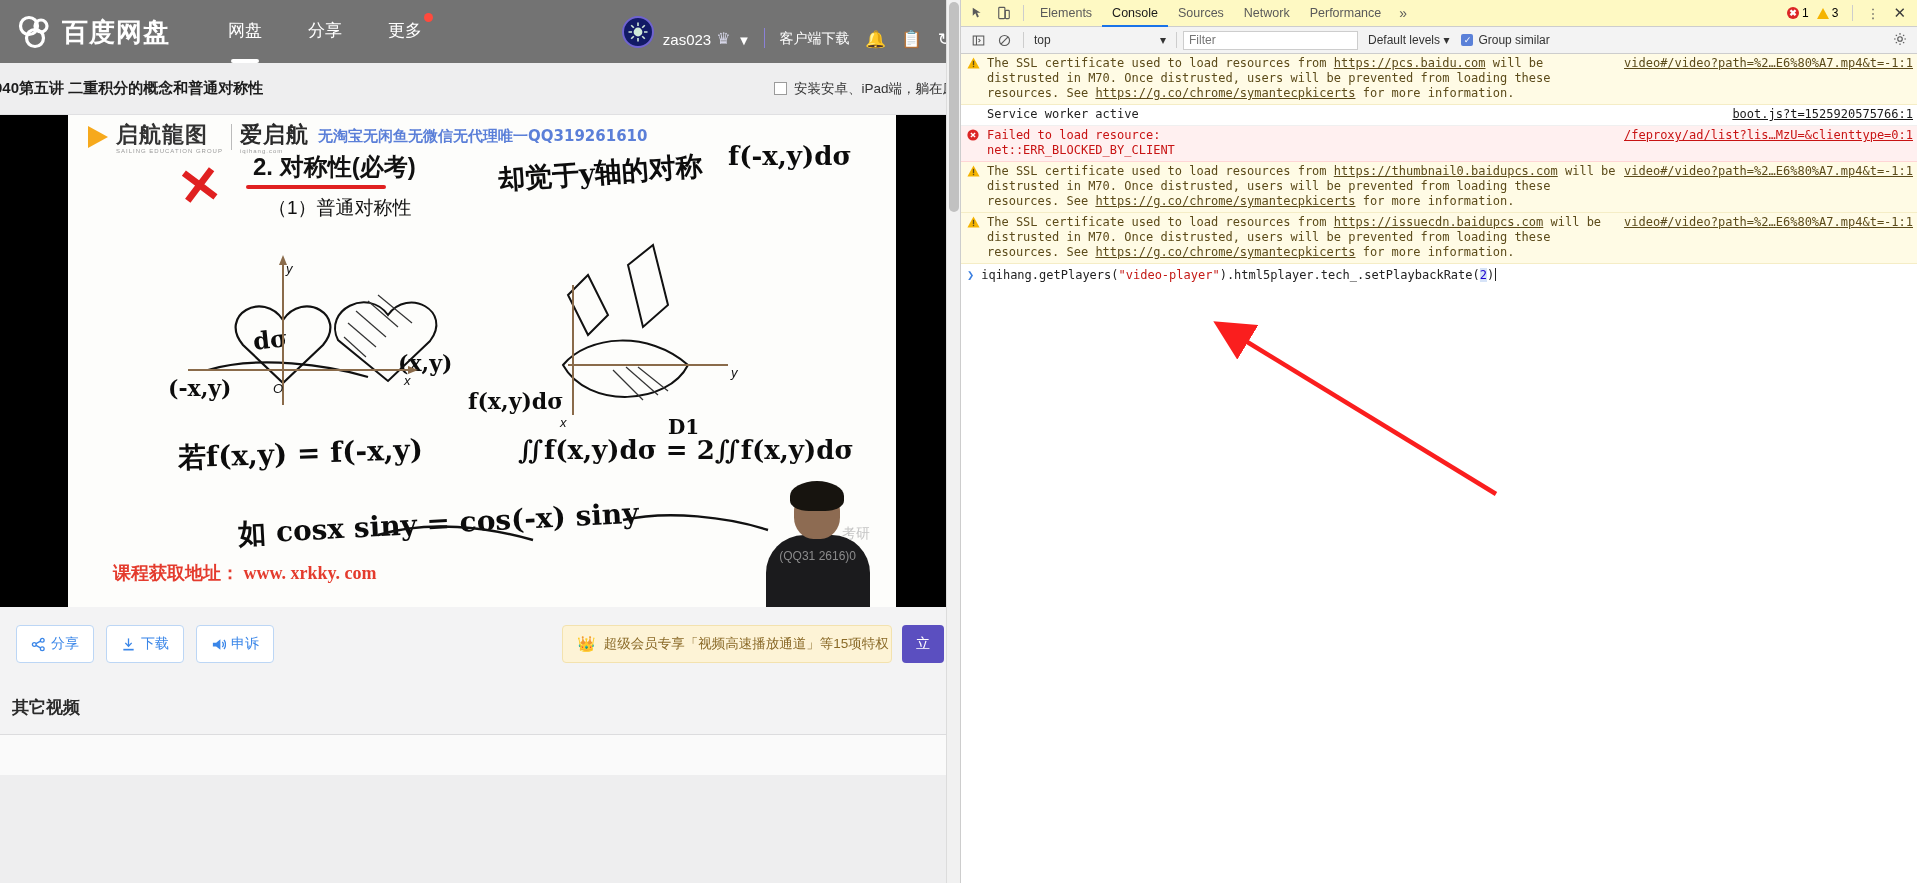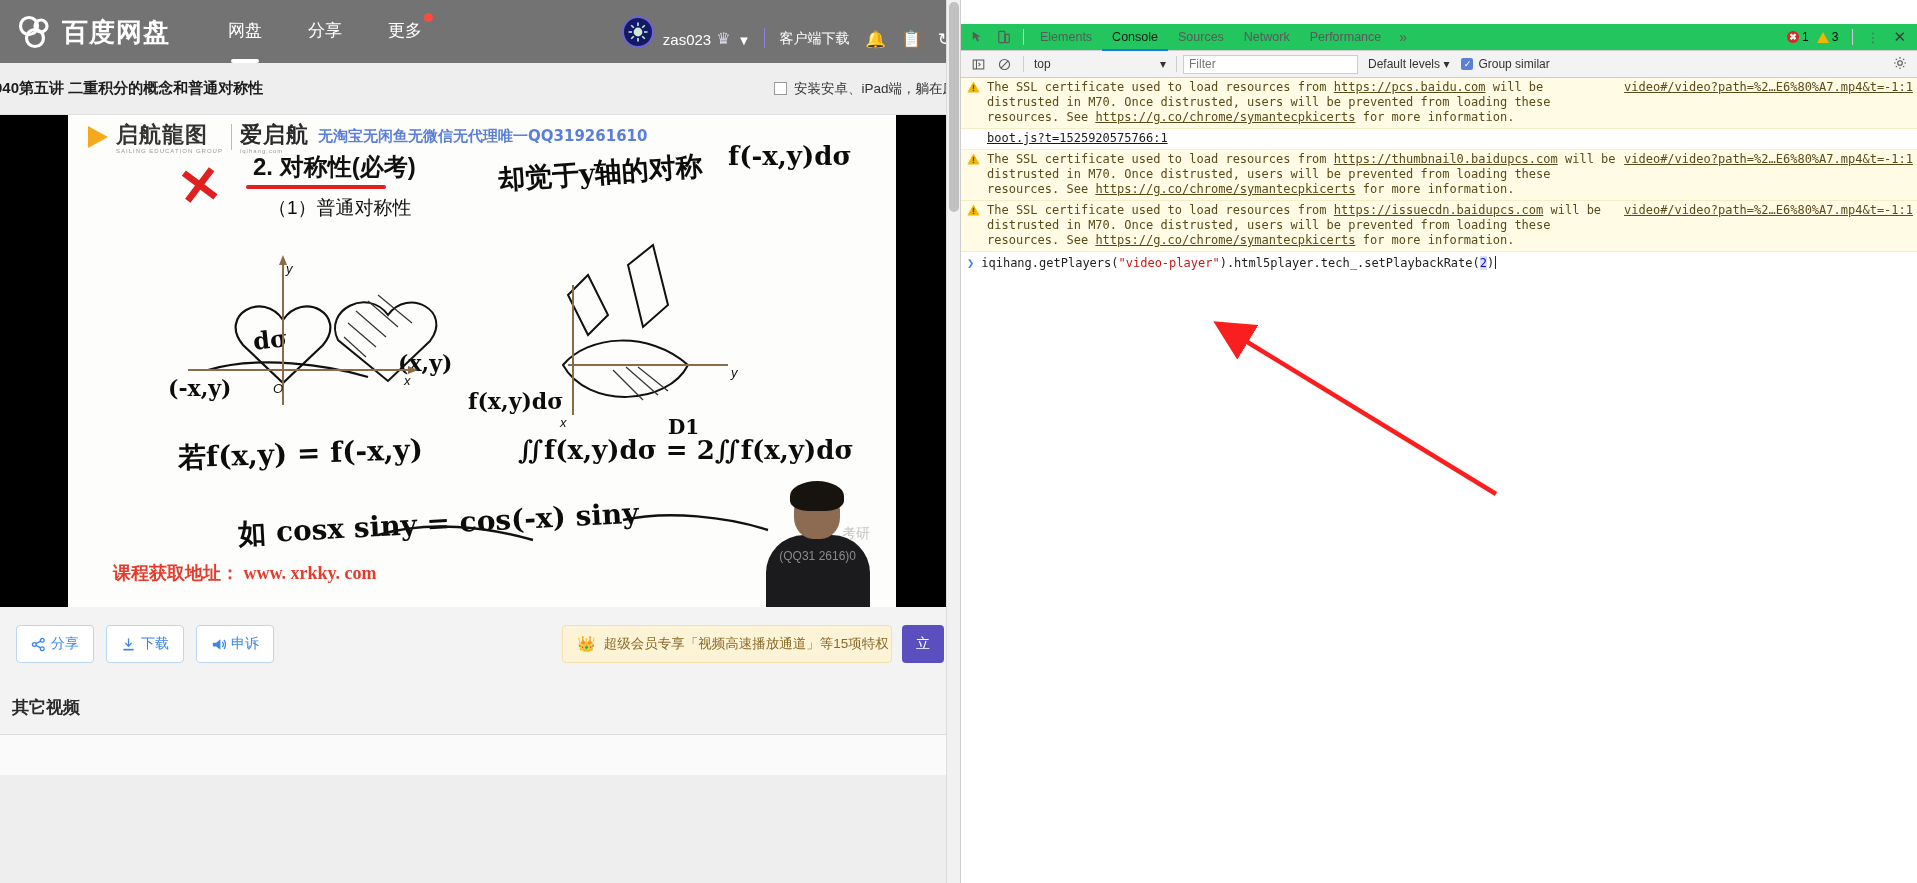--- a/index.html
+++ b/index.html
@@ -197,24 +197,23 @@
   #devtools {
     position: absolute; left: 960px; top: 0;
     width: 957px; height: 883px;
     background: #ffffff;
     border-left: 1px solid #cdcdcd;
     font-family: "DejaVu Sans Mono", monospace;
     display: flex; flex-direction: column;
   }
   .dt-tabbar {
     height: 27px; display: flex; align-items: center;
-    background: #22c55e; border-bottom: 1px solid #cdcdcd;
+    background: #fef9c3; border-bottom: 1px solid #cdcdcd;
     font-family: "Liberation Sans", sans-serif;
     padding-left: 4px;
-    margin-top: 24px;
   }
   .dt-iconbtn {
     width: 26px; height: 24px; display:flex; align-items:center; justify-content:center;
     cursor: pointer;
   }
   .dt-vsep { width:1px; height:16px; background:#cdcdcd; margin:0 6px; }
   .dt-tab {
     padding: 0 10px; height: 27px; line-height: 27px;
     font-size: 12.5px; color: #5a5a5a; cursor: pointer; white-space: nowrap;
   }
@@ -606,23 +605,34 @@
             <rect x="6.3" y="4.2" width="1.4" height="4.6" fill="#5c4b1a"></rect>
             <rect x="6.3" y="9.6" width="1.4" height="1.4" fill="#5c4b1a"></rect>
           </svg>
         </span>
         <span class="txt">The SSL certificate used to load resources from <span class="lnk">https://pcs.baidu.com</span> will be distrusted in M70. Once distrusted, users will be prevented from loading these resources. See <span class="lnk">https://g.co/chrome/symantecpkicerts</span> for more information.</span>
         <span class="src">video#/video?path=%2…E6%80%A7.mp4&amp;t=-1:1</span>
       </div>
 
       <div class="msg info">
         <span class="glyph"></span>
+        <span class="txt">Service worker active</span>
         <span class="src">boot.js?t=1525920575766:1</span>
       </div>
 
+      <div class="msg err">
+        <span class="glyph">
+          <svg width="12" height="12" viewBox="0 0 12 12">
+            <circle cx="6" cy="6" r="5.6" fill="#dc2626"></circle>
+            <path d="M3.9,3.9 L8.1,8.1 M8.1,3.9 L3.9,8.1" stroke="#fff" stroke-width="1.4"></path>
+          </svg>
+        </span>
+        <span class="txt">Failed to load resource:<br>net::ERR_BLOCKED_BY_CLIENT</span>
+        <span class="src">/feproxy/ad/list?lis…MzU=&amp;clienttype=0:1</span>
+      </div>
 
       <div class="msg warn">
         <span class="glyph">
           <svg width="13" height="12" viewBox="0 0 14 13">
             <polygon points="7,0.6 13.6,12.4 0.4,12.4" fill="#f5b400"></polygon>
             <rect x="6.3" y="4.2" width="1.4" height="4.6" fill="#5c4b1a"></rect>
             <rect x="6.3" y="9.6" width="1.4" height="1.4" fill="#5c4b1a"></rect>
           </svg>
         </span>
         <span class="txt">The SSL certificate used to load resources from <span class="lnk">https://thumbnail0.baidupcs.com</span> will be distrusted in M70. Once distrusted, users will be prevented from loading these resources. See <span class="lnk">https://g.co/chrome/symantecpkicerts</span> for more information.</span>

